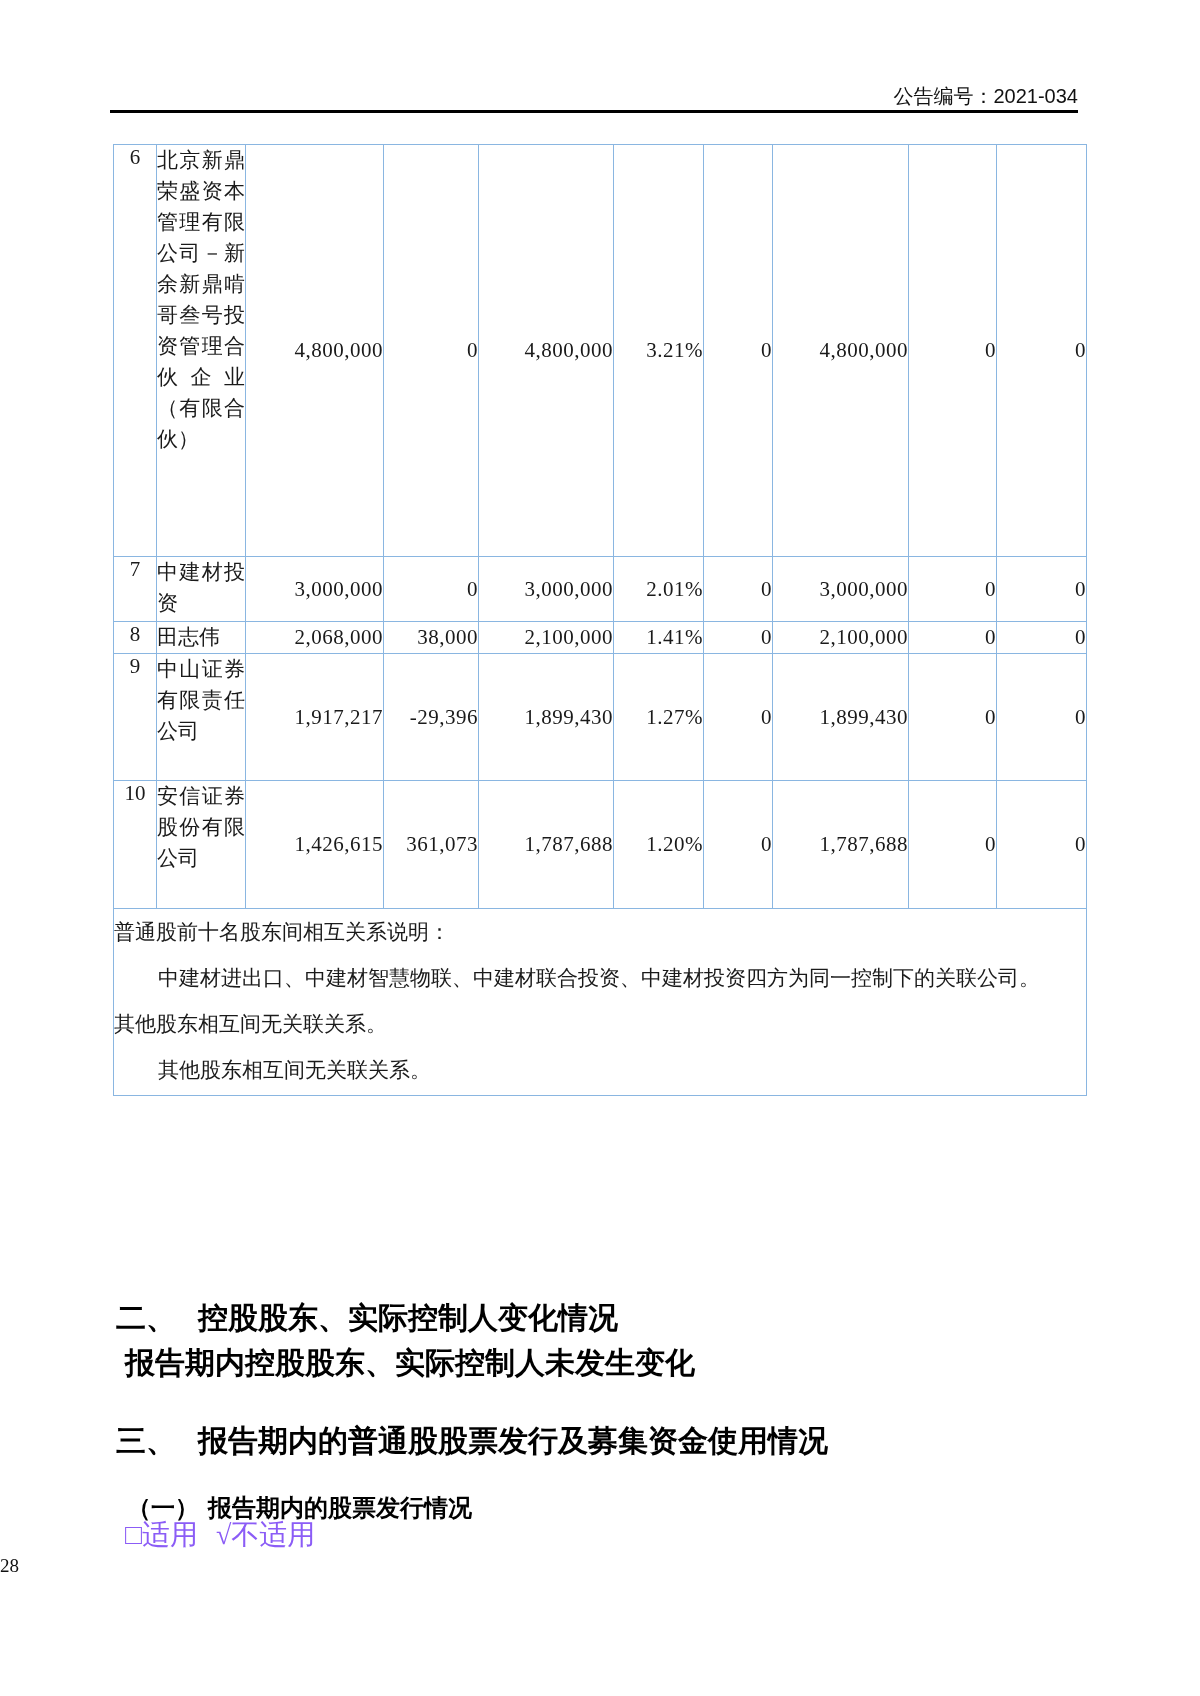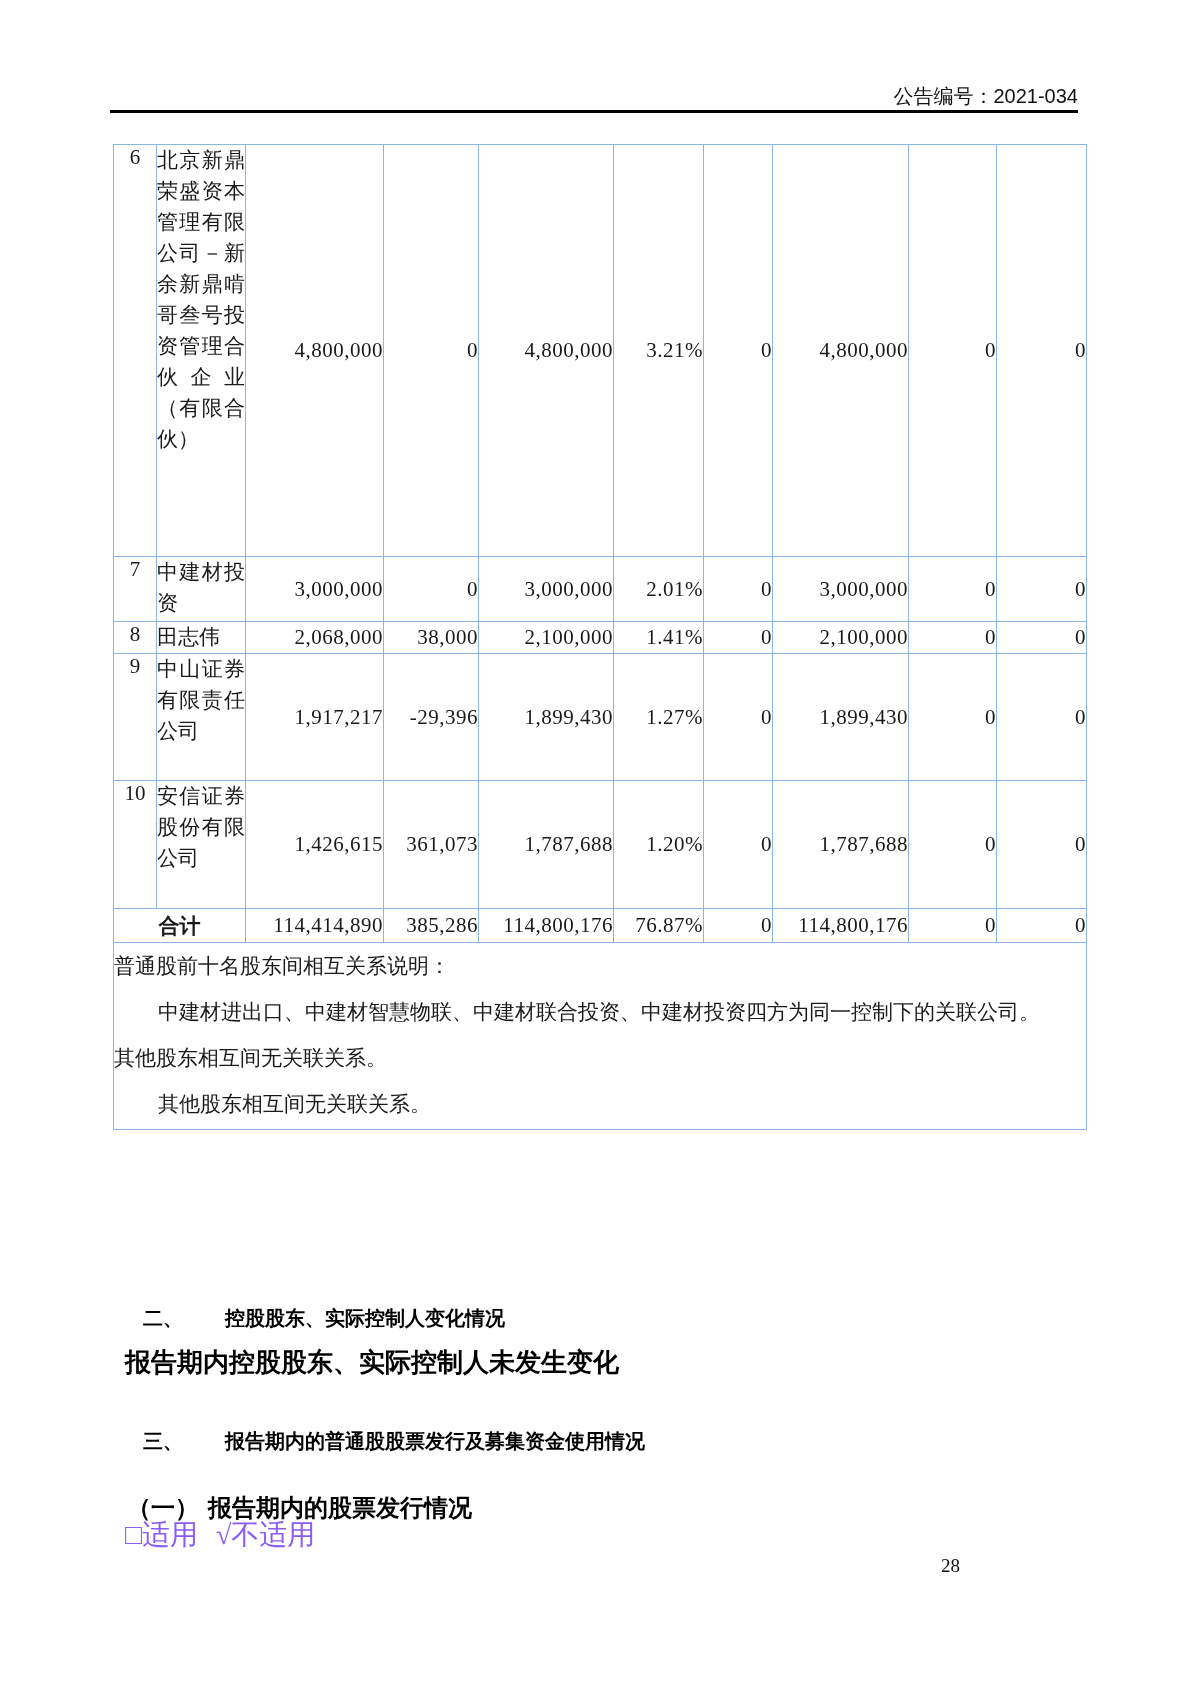--- a/index.html
+++ b/index.html
@@ -43,43 +43,43 @@
   td.total-label{
     text-align:center;vertical-align:middle;font-weight:bold;font-size:22px;
   }
   td.notes-cell{
     vertical-align:top;padding:10px 14px 0 8px;font-size:21.5px;
   }
   .note-line{line-height:46px;}
   .note-line.indent{text-indent:44px;}
   
   .sec-heading{
-    position:absolute;left:143px;
+    position:absolute;left:116px;
     font-family:"Liberation Sans","DejaVu Sans",sans-serif;
-    font-weight:bold;color:#000;font-size:20px;line-height:30px;white-space:nowrap;
+    font-weight:bold;color:#000;font-size:30px;line-height:30px;white-space:nowrap;
   }
   .sec-heading .sec-label{display:inline-block;width:82px;}
   .sec-subheading{
     position:absolute;left:127px;
     font-family:"Liberation Sans","DejaVu Sans",sans-serif;
     font-weight:bold;color:#000;font-size:24px;line-height:28px;white-space:nowrap;margin-top:13px;
   }
   .sec-subheading .sec-label{display:inline-block;width:81px;}
   .sec-body{
     position:absolute;left:125px;
     font-family:"Liberation Sans","DejaVu Sans",sans-serif;
-    font-weight:bold;color:#000;font-size:26px;line-height:29px;white-space:nowrap;
+    font-weight:bold;color:#000;font-size:30px;line-height:29px;white-space:nowrap;
   }
   .applicability{
     position:absolute;left:125px;top:1521px;
     font-size:28px;line-height:28px;color:#8b5cf6;white-space:nowrap;
   }
   .applicability .check-icon{margin-left:18px;}
   .page-number{
-    position:absolute;top:1555px;left:0;width:960px;text-align:right;
+    position:absolute;top:1555px;left:0;width:960px;text-align:left;
     font-size:19px;color:#111;
   }
 </style>
 </head>
 <body>
 
 <div class="page-header">公告编号：2021-034</div>
 <div class="header-rule"></div>
 
 <table class="tbl">
@@ -149,31 +149,20 @@
         <td class="c-name">安信证券股份有限公司</td>
         <td class="c-num">1,426,615</td>
         <td class="c-num">361,073</td>
         <td class="c-num">1,787,688</td>
         <td class="c-num">1.20%</td>
         <td class="c-num">0</td>
         <td class="c-num">1,787,688</td>
         <td class="c-num">0</td>
         <td class="c-num">0</td>
       </tr>
-      <tr style="height: 34px;">
-        <td class="total-label" colspan="2">合计</td>
-        <td class="c-num">114,414,890</td>
-        <td class="c-num">385,286</td>
-        <td class="c-num">114,800,176</td>
-        <td class="c-num">76.87%</td>
-        <td class="c-num">0</td>
-        <td class="c-num">114,800,176</td>
-        <td class="c-num">0</td>
-        <td class="c-num">0</td>
-      </tr>
       <tr style="height: 187px;">
         <td class="notes-cell" colspan="10">
           <div class="note-line">普通股前十名股东间相互关系说明：</div>
           <div class="note-line indent">中建材进出口、中建材智慧物联、中建材联合投资、中建材投资四方为同一控制下的关联公司。</div>
           <div class="note-line">其他股东相互间无关联关系。</div>
           <div class="note-line indent">其他股东相互间无关联关系。</div>
         </td>
       </tr>
     </tbody>
 </table>

